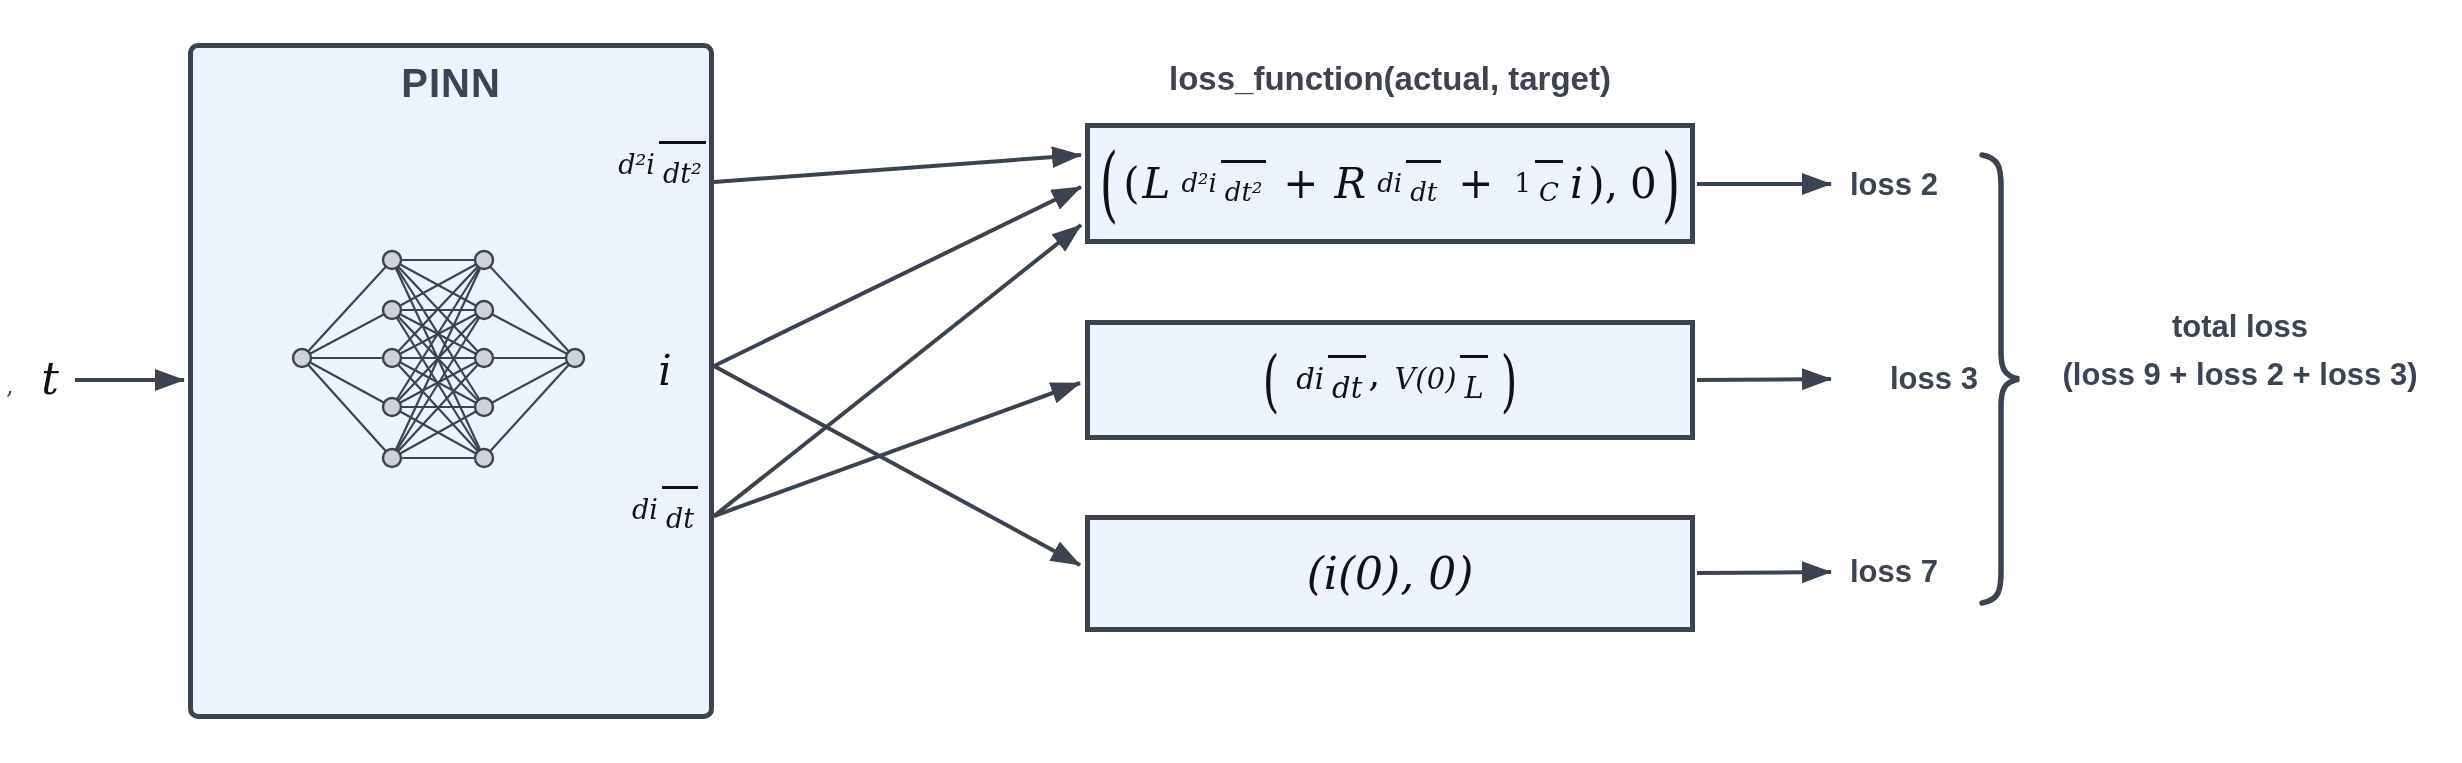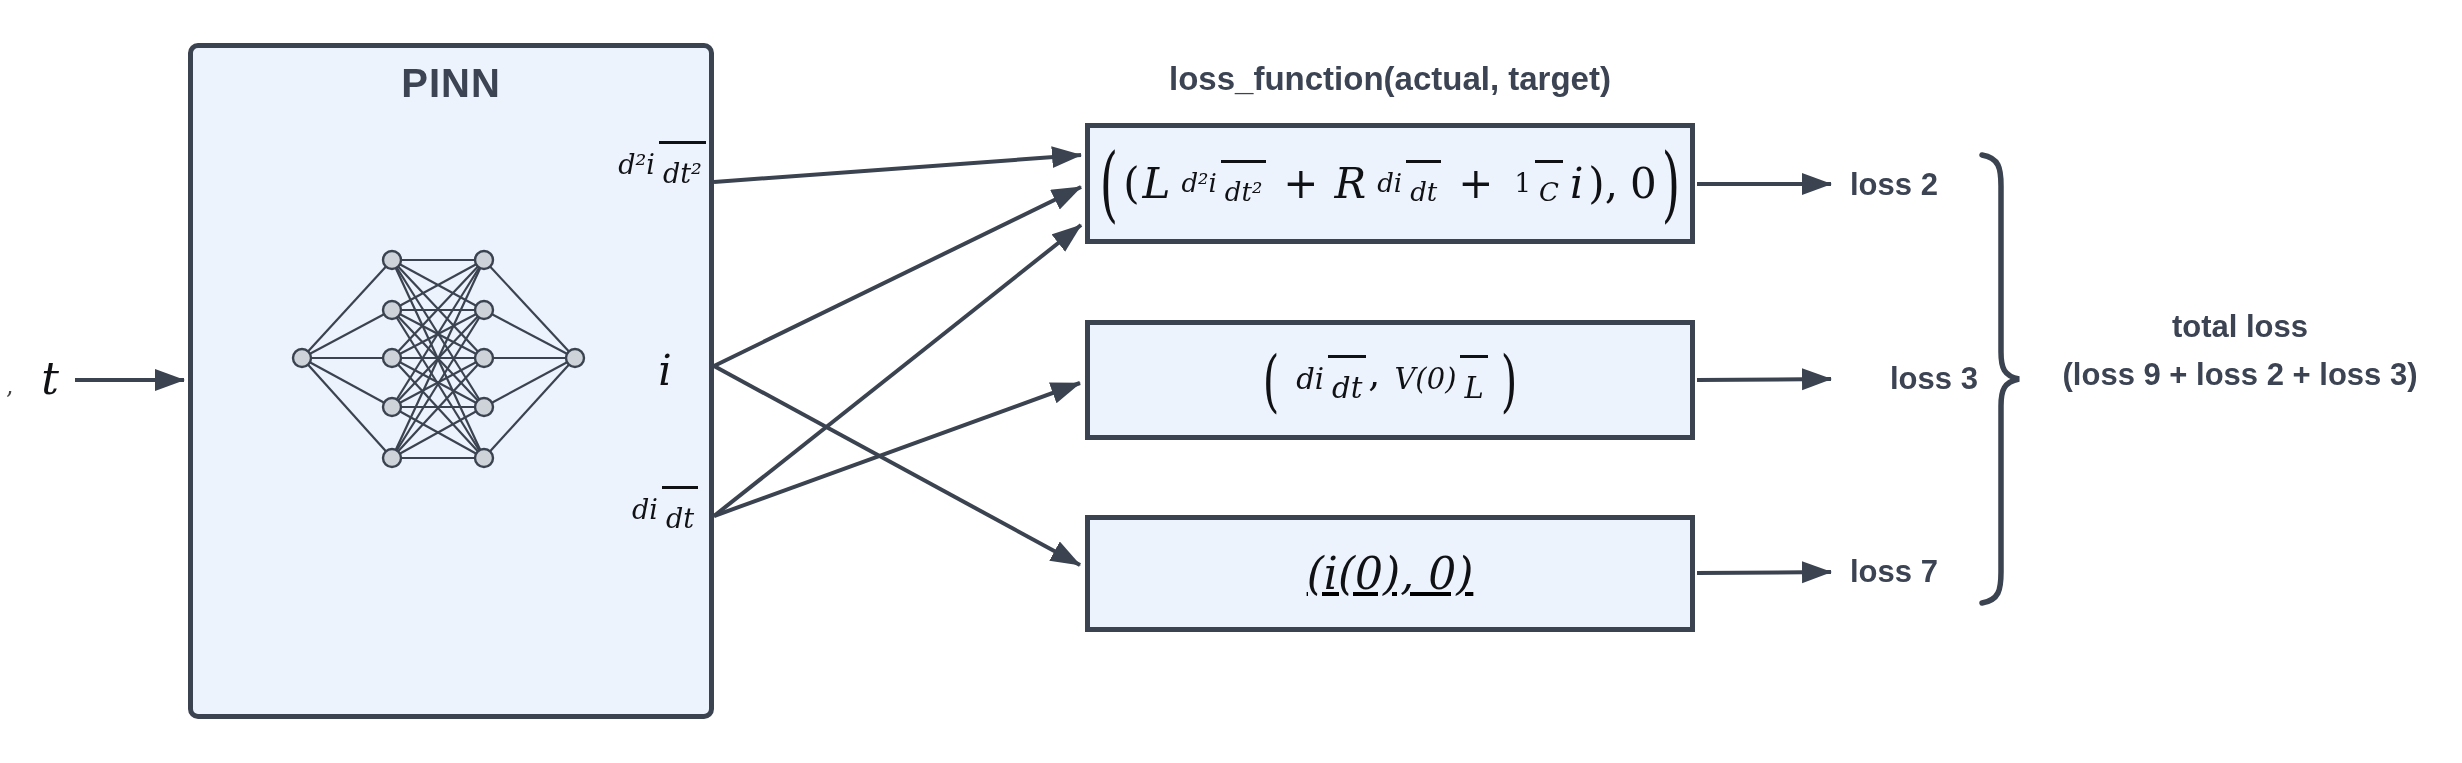--- a/index.html
+++ b/index.html
@@ -64,21 +64,21 @@
            font-size:44px;}
   .stray{position:absolute;left:6px;top:372px;font-family:"DejaVu Serif",serif;
          font-size:24px;color:#444;}
 
   
   .lossbox{position:absolute;left:1085px;width:610px;box-sizing:border-box;
            border:5px solid var(--stroke);background:var(--box-fill);
            display:flex;align-items:center;justify-content:center;}
   .box-a{top:123px;height:121px;}
   .box-b{top:320px;height:120px;}
-  .box-c{top:515px;height:117px;text-decoration:underline;}
+  .box-c{top:515px;height:117px;}
 
   
   .slabel{position:absolute;font-weight:700;font-size:31px;line-height:31px;color:var(--text);}
   .loss-header{position:absolute;left:1085px;top:60px;width:610px;text-align:center;
                font-weight:700;font-size:33px;color:var(--text);}
   .total-loss{position:absolute;left:2025px;top:303px;width:430px;text-align:center;
               font-weight:700;font-size:31px;line-height:48px;color:var(--text);}
 </style>
 </head>
 <body>

